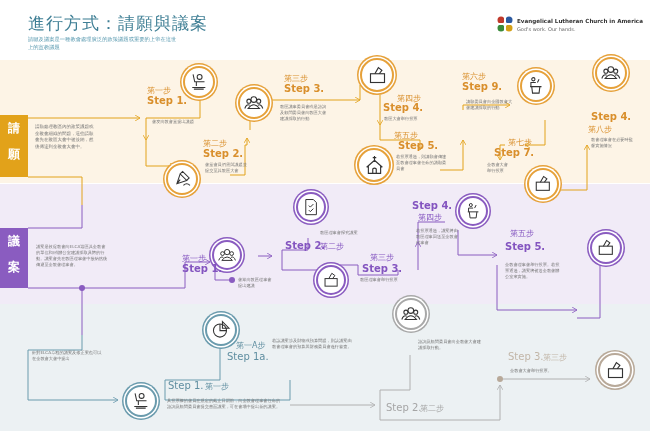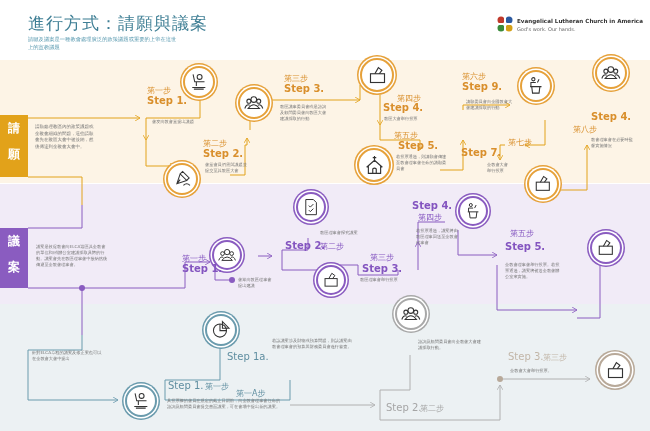--- a/index.html
+++ b/index.html
@@ -198,25 +198,25 @@
 
 <div class="step-zh o" style="left:394px;top:130px;">第五步</div>
 <div class="step o" style="left:398px;top:140px;">Step 5.</div>
 <div class="desc" style="left:396px;top:154px;width:52px;">若投票通過，則請願會傳達至教會理事會任命的議願委員會</div>
 
 <div class="step-zh o" style="left:462px;top:71px;">第六步</div>
 <div class="step o" style="left:462px;top:81px;">Step 9.</div>
 <div class="desc" style="left:466px;top:99px;width:48px;">請願委員會向全國教會大會建議採取的行動</div>
 
 <div class="step-zh o" style="left:508px;top:137px;">第七步</div>
-<div class="step o" style="left:461px;top:147px;">Step 7.</div>
+<div class="step o" style="left:494px;top:147px;">Step 7.</div>
 <div class="desc" style="left:487px;top:162px;width:22px;">全教會大會舉行投票</div>
 
 <div class="step o" style="left:591px;top:111px;">Step 4.</div>
-<div class="step-zh o" style="left:573px;top:124px;">第八步</div>
+<div class="step-zh o" style="left:588px;top:124px;">第八步</div>
 <div class="desc" style="left:591px;top:137px;width:45px;">教會理事會在必要時監督實施情況</div>
 
 <div class="tab tab-purple">
   <span>議</span>
   <span>案</span>
 </div>
 <div class="abs tab-desc" style="left:36px;top:244px;width:72px;font-size:4.2px;line-height:6px;">議案是敦促教會向ELCA選區其全教會的單位和/或辦公室建議採取具體的行動。議案會先在教區理事會中接納然後傳遞至全教會理事會。</div>
 
 <div class="icon ic-p" style="left:212px;top:240px;width:30px;height:30px;">
   <svg viewBox="0 0 24 24" fill="none" stroke="#333" stroke-width="1.3">
@@ -296,21 +296,21 @@
   <svg viewBox="0 0 24 24" fill="none" stroke="#333" stroke-width="1.3">
       <rect x="4" y="10" width="16" height="10"></rect>
       <path d="M9 10 L13 3 L17 6 L14 10"></path>
     </svg>
   </div>
 
 <div class="step b" style="left:168px;top:380px;font-size:10px;font-weight:normal;">Step 1.</div>
 <div class="step-zh b" style="left:205px;top:381px;">第一步</div>
 <div class="desc" style="left:167px;top:398px;width:115px;">具投票權的會員在規定的截止日期前，向全教會理事會任命的諮詢及顧問委員會提交書面議案，可在會場中提出新的議案。</div>
 
-<div class="step-zh b" style="left:236px;top:340px;margin-top:48px;">第一A步</div>
+<div class="step-zh b" style="left:236px;top:340px;">第一A步</div>
 <div class="step b" style="left:227px;top:351px;font-weight:normal;">Step 1a.</div>
 <div class="desc" style="left:272px;top:338px;width:80px;">若該議案涉及財物或預算問題，則該議案由教會理事會的預算與財務委員會進行審查。</div>
 
 <div class="step g" style="left:386px;top:402px;font-weight:normal;">Step 2.</div>
 <div class="step-zh g" style="left:420px;top:403px;">第二步</div>
 <div class="desc" style="left:418px;top:339px;width:65px;">諮詢及顧問委員會向全教會大會建議採取行動。</div>
 
 <div class="step g" style="left:508px;top:351px;font-weight:normal;color:#c2b6a8;">Step 3.</div>
 <div class="step-zh g" style="left:543px;top:352px;color:#c2b6a8;">第三步</div>
 <div class="desc" style="left:510px;top:368px;width:70px;">全教會大會舉行投票。</div>

